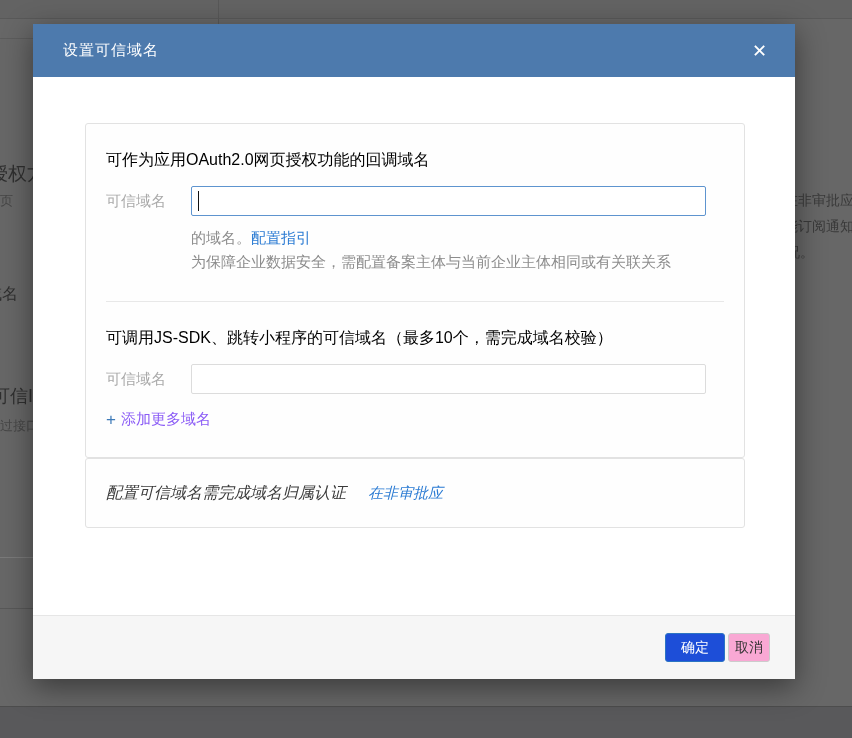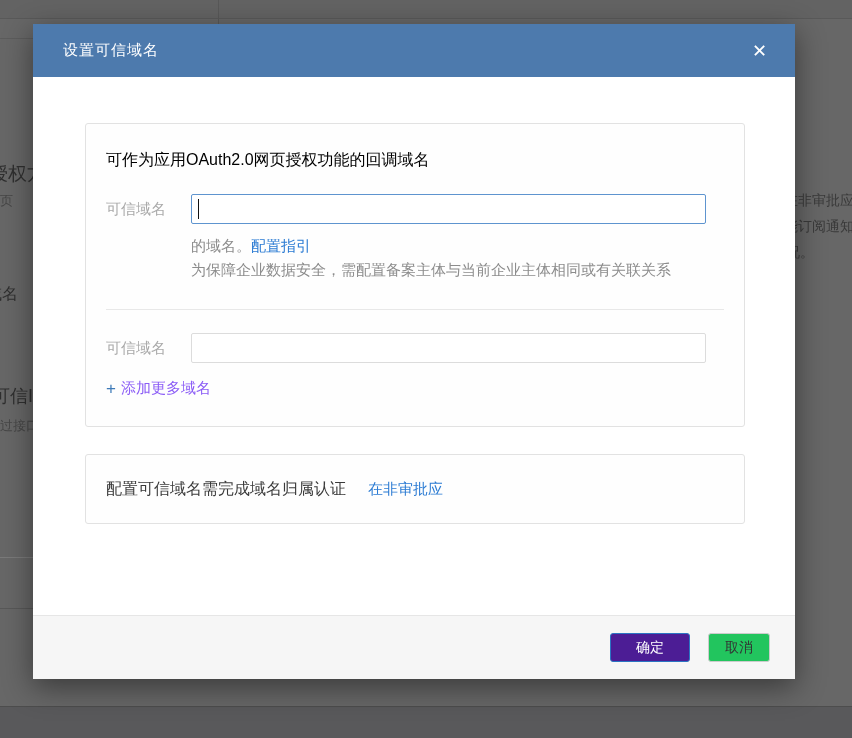--- a/index.html
+++ b/index.html
@@ -79,21 +79,21 @@
     border-radius: 3px;
     background: #fefefe;
   }
   .card-main { padding: 0 20px; }
   .section-heading {
     font-size: 16px; color: #000000;
     margin-top: 26px;
   }
   .field-row {
     display: flex; align-items: center;
-    margin-top: 23px;
+    margin-top: 15px;
   }
   .field-label {
     width: 85px; flex: 0 0 85px;
     font-size: 15px; color: #a9a9a9;
   }
   .field-input-wrap { position: relative; width: 515px; }
   .field-input {
     width: 515px; height: 30px;
     border: 1px solid #dcdcdc; border-radius: 2px;
     font-size: 14px; padding: 0 8px;
@@ -117,48 +117,49 @@
   .add-row {
     margin-top: 16px; margin-bottom: 28px;
     font-size: 15px;
     display: flex; align-items: center;
     width: fit-content; cursor: pointer;
   }
   .plus-glyph { color: #3d7ab8; font-size: 17px; margin-right: 5px; line-height: 1; }
   .link { color: #2b7bd3; text-decoration: none; cursor: pointer; }
   .add-link-text { color: #8b5cf6; }
   .card-verify {
-    margin-top: 27px; height: 70px;
+    height: 70px;
     display: flex; align-items: center;
     padding: 0 20px;
     font-size: 16px;
+    font-style: italic;
   }
   .verify-text { color: #3a3a3a; }
   .verify-link { margin-left: 22px; font-size: 15px; }
   .modal-footer {
     flex: 0 0 64px; height: 64px;
     background: #f6f6f6;
     border-top: 1px solid #e6e6e6;
     display: flex; align-items: center; justify-content: flex-end;
     padding-right: 25px;
   }
   .btn {
     height: 29px; border-radius: 3px;
     font-size: 14px; cursor: pointer;
     font-family: "Liberation Sans", "DejaVu Sans", sans-serif;
     display: inline-flex; align-items: center; justify-content: center;
   }
   .btn-primary {
-    width: 80px;
-    background: #4c1d95; border: 1px solid #2b74c3;
+    width: 60px;
+    background: #1d4ed8; border: 1px solid #2b74c3;
     color: #ffffff;
   }
   .btn-default {
-    width: 62px; margin-left: 18px;
-    background: #22c55e; border: 1px solid #cccccc;
+    width: 42px; margin-left: 3px;
+    background: #f9a8d4; border: 1px solid #cccccc;
     color: #333333;
   }
 </style>
 </head>
 <body>
 
 <div id="stage">
 
   <div class="bg-topstrip"></div>
   <div class="bg-vline"></div>
@@ -200,20 +201,21 @@
             <span class="caret"></span>
           </span>
         </div>
         <div class="helper">
           <div><span>的域名。</span><a class="link">配置指引</a></div>
           <div>为保障企业数据安全，需配置备案主体与当前企业主体相同或有关联关系</div>
         </div>
 
         <div class="divider"></div>
 
+        <div class="section-heading">可调用JS-SDK、跳转小程序的可信域名（最多10个，需完成域名校验）</div>
         <div class="field-row">
           <span class="field-label">可信域名</span>
           <span class="field-input-wrap">
             <input class="field-input" type="text" value="" style="">
           </span>
         </div>
         <div class="add-row">
           <span class="plus-glyph">+</span>
           <a class="link add-link-text">添加更多域名</a>
         </div>

